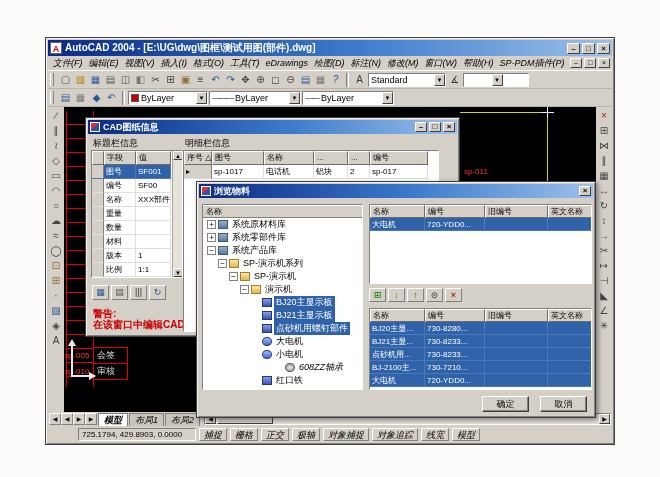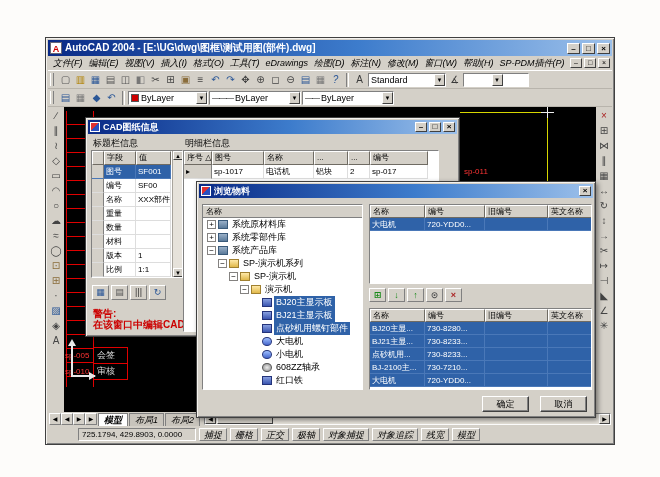--- a/index.html
+++ b/index.html
@@ -514,21 +514,21 @@
             <div class="tnode" style="padding-left: 48px;">
               <span class="exspacer"></span>
               <span class="tico ico-motor"></span>
               <span class="tlabel">大电机</span>
             </div>
             <div class="tnode" style="padding-left: 48px;">
               <span class="exspacer"></span>
               <span class="tico ico-motor"></span>
               <span class="tlabel">小电机</span>
             </div>
-            <div class="tnode" style="padding-left: 48px;">
+            <div class="tnode" style="padding-left: 71px; font-style: italic;">
               <span class="exspacer"></span>
               <span class="tico ico-bearing"></span>
               <span class="tlabel">608ZZ轴承</span>
             </div>
             <div class="tnode" style="padding-left: 48px;">
               <span class="exspacer"></span>
               <span class="tico ico-part"></span>
               <span class="tlabel">红口铁</span>
             </div>
           </div>

